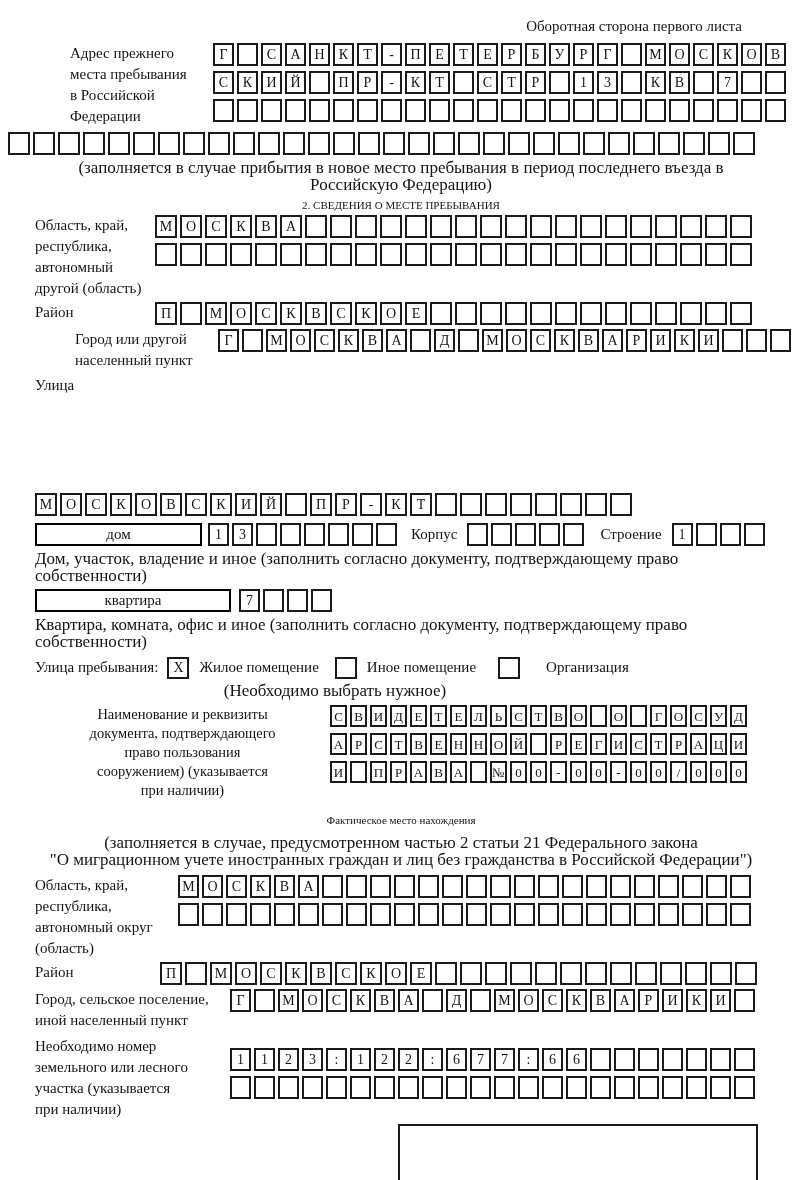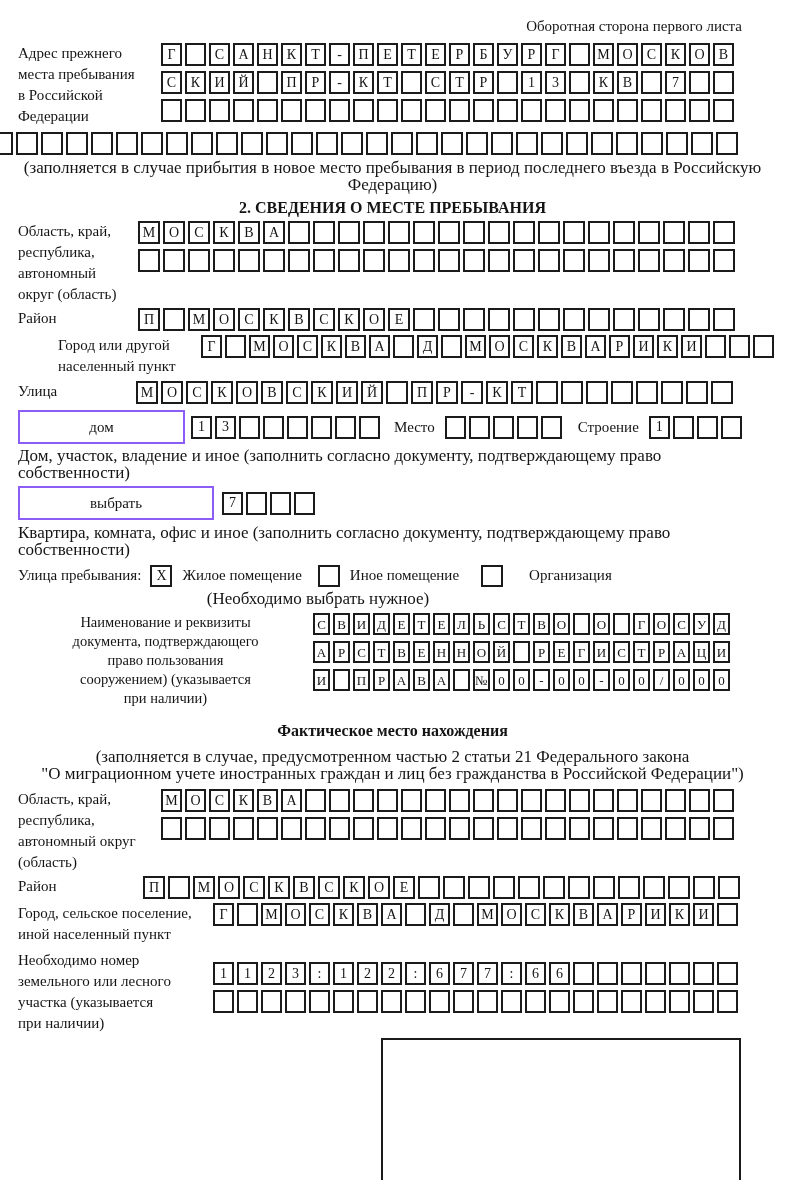--- a/index.html
+++ b/index.html
@@ -1,61 +1,61 @@
 <!DOCTYPE html>
 <html><head>
 <meta charset="utf-8">
 <style>
   html,body{margin:0;padding:0;background:#ffffff;}
   .page{
     width:800px;height:1180px;box-sizing:border-box;
     background:#ffffff;color:#141414;
     font-family:"Liberation Serif","DejaVu Serif",serif;
-    padding:0 33px 0 18px;overflow:hidden;position:relative;
+    padding:0 33px 0 35px;overflow:hidden;position:relative;
   }
   .top-note{text-align:right;padding:18px 25px 0 0;font-size:15px;}
   .center{text-align:center;}
-  .sec-title{font-weight:bold;font-size:16px;text-align:center;}
+  .sec-title{font-weight:normal;font-size:11px;text-align:center;}
   .note{font-size:17px;line-height:17px;}
   .group{display:flex;align-items:flex-start;}
   .glabel{font-size:15px;line-height:21px;flex:0 0 143px;}
   .glabel div{white-space:nowrap;}
   .w118{flex-basis:118px;} .w120{flex-basis:120px;} .w125{flex-basis:125px;}
   .w195{flex-basis:195px;} .w295{flex-basis:295px;text-align:center;}
   .cellrows{display:flex;flex-direction:column;gap:5px;}
   .cells{display:flex;gap:3px;}
   .cell{
     flex:0 0 auto;width:21px;height:23px;box-sizing:border-box;
     border:2px solid #1b1b1b;background:#fff;
     display:flex;align-items:center;justify-content:center;
     font-size:14px;line-height:1;
   }
   .cells.wide .cell{width:22px;}
   .cells.sm .cell{width:17px;height:22px;font-size:13px;}
   .boxfield{
-    box-sizing:border-box;border:2px solid #8b5cf6;height:34px;
+    box-sizing:border-box;border:2px solid #000000;height:23px;
     display:flex;align-items:center;justify-content:center;font-size:15px;background:#fff;
   }
   .inline-label{font-size:15px;line-height:25px;white-space:nowrap;}
   .checkbox{
     flex:0 0 auto;width:22px;height:22px;box-sizing:border-box;border:2px solid #1b1b1b;
     display:flex;align-items:center;justify-content:center;font-size:14px;background:#fff;
   }
   .doc-label{font-size:14.5px;line-height:19px;}
   .stampbox{width:360px;height:174px;box-sizing:border-box;border:2px solid #1b1b1b;margin-left:363px;background:#fff;}
   .stampcap{width:400px;margin-left:343px;text-align:center;font-size:13.5px;line-height:19px;}
 </style>
 </head>
 <body>
 
 <div class="page">
 
   <div class="top-note">Оборотная сторона первого листа</div>
 
-  <div class="group" style="margin-top:8px;">
+  <div class="group" style="margin-top:8px;margin-left:35px;">
     <div class="glabel">
       <div>Адрес прежнего</div>
       <div>места пребывания</div>
       <div>в Российской</div>
       <div>Федерации</div>
     </div>
     <div class="cellrows">
       <div class="cells">
           <span class="cell">Г</span>
           <span class="cell"></span>
@@ -170,21 +170,21 @@
     </div>
   <div class="note center" style="margin-top:4px;">(заполняется в случае прибытия в новое место пребывания в период последнего въезда в Российскую Федерацию)</div>
 
   <div class="sec-title" style="margin-top:6px;">2. СВЕДЕНИЯ О МЕСТЕ ПРЕБЫВАНИЯ</div>
 
   <div class="group" style="margin-top:4px;">
     <div class="glabel w120">
       <div>Область, край,</div>
       <div>республика,</div>
       <div>автономный</div>
-      <div>округ (область)</div>
+      <div>другой (область)</div>
     </div>
     <div class="cellrows">
       <div class="cells wide">
           <span class="cell">М</span>
           <span class="cell">О</span>
           <span class="cell">С</span>
           <span class="cell">К</span>
           <span class="cell">В</span>
           <span class="cell">А</span>
           <span class="cell"></span>
@@ -291,21 +291,21 @@
         <span class="cell">Р</span>
         <span class="cell">И</span>
         <span class="cell">К</span>
         <span class="cell">И</span>
         <span class="cell"></span>
         <span class="cell"></span>
         <span class="cell"></span>
       </div>
   </div>
 
-  <div class="group" style="margin-top:4px;">
+  <div class="group" style="margin-top:4px;flex-direction:column;">
     <div class="glabel w118">Улица</div>
     <div class="cells wide">
         <span class="cell">М</span>
         <span class="cell">О</span>
         <span class="cell">С</span>
         <span class="cell">К</span>
         <span class="cell">О</span>
         <span class="cell">В</span>
         <span class="cell">С</span>
         <span class="cell">К</span>
@@ -333,40 +333,40 @@
     <div class="cells">
         <span class="cell">1</span>
         <span class="cell">3</span>
         <span class="cell"></span>
         <span class="cell"></span>
         <span class="cell"></span>
         <span class="cell"></span>
         <span class="cell"></span>
         <span class="cell"></span>
       </div>
-    <div class="inline-label" style="margin:0 4px 0 8px;">Место</div>
+    <div class="inline-label" style="margin:0 4px 0 8px;">Корпус</div>
     <div class="cells">
         <span class="cell"></span>
         <span class="cell"></span>
         <span class="cell"></span>
         <span class="cell"></span>
         <span class="cell"></span>
       </div>
     <div class="inline-label" style="margin:0 4px 0 10px;">Строение</div>
     <div class="cells">
         <span class="cell">1</span>
         <span class="cell"></span>
         <span class="cell"></span>
         <span class="cell"></span>
       </div>
   </div>
   <div class="note" style="margin-top:3px;">Дом, участок, владение и иное (заполнить согласно документу, подтверждающему право собственности)</div>
 
   <div style="display:flex;align-items:center;margin-top:5px;gap:8px;">
-    <div class="boxfield" style="width:196px;">выбрать</div>
+    <div class="boxfield" style="width:196px;">квартира</div>
     <div class="cells">
         <span class="cell">7</span>
         <span class="cell"></span>
         <span class="cell"></span>
         <span class="cell"></span>
       </div>
   </div>
   <div class="note" style="margin-top:4px;">Квартира, комната, офис и иное (заполнить согласно документу, подтверждающему право собственности)</div>
 
   <div style="display:flex;align-items:center;margin-top:5px;">

